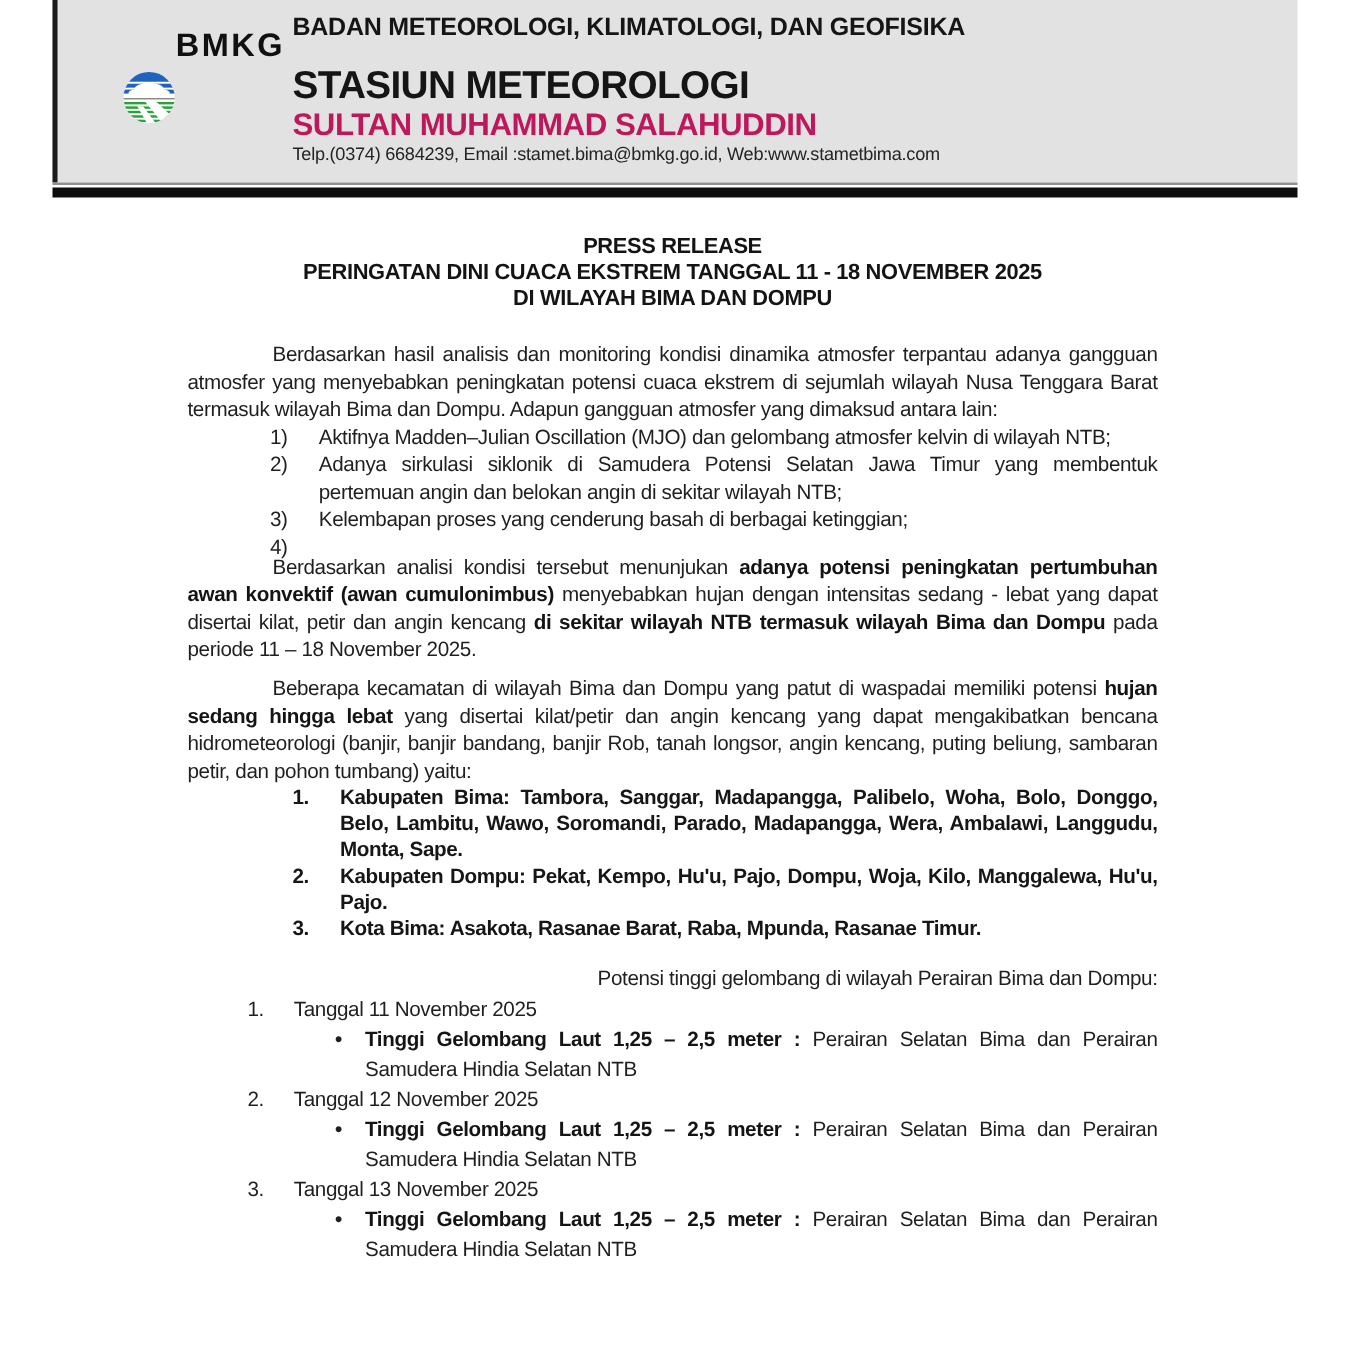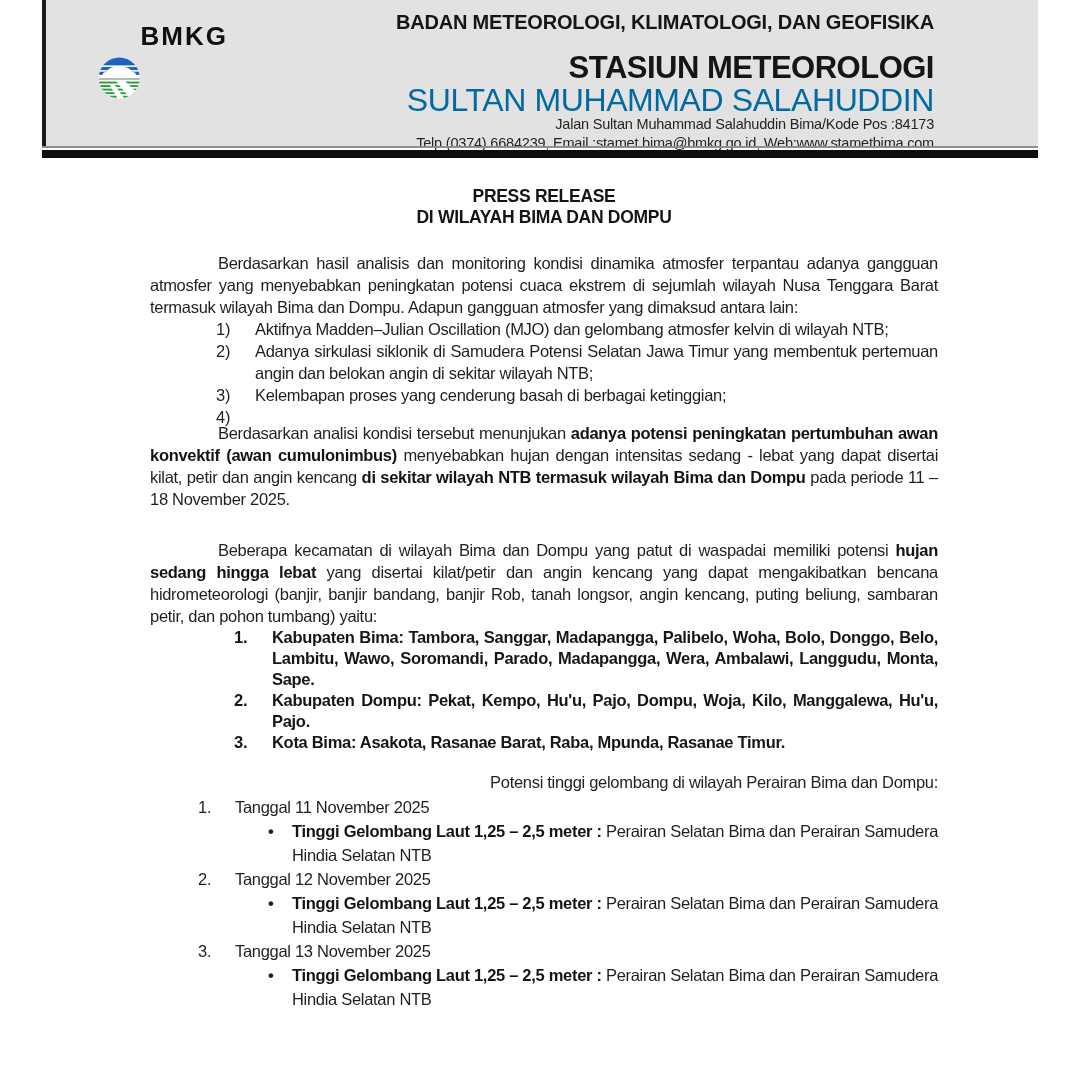--- a/index.html
+++ b/index.html
@@ -14,39 +14,39 @@
     display:flex;box-sizing:border-box;
   }
   .logo-wrap{
     margin-left:52px;width:130px;display:flex;
     align-items:flex-start;padding-top:25px;flex:0 0 auto;
   }
   .logo-text{
     font-weight:bold;font-size:26px;letter-spacing:2px;color:#101010;
     line-height:26px;margin-top:-2px;
   }
-  .head-text{flex:1;text-align:right;padding:10px 104px 0 6px;}
+  .head-text{flex:1;text-align:left;padding:10px 104px 0 6px;}
   .h1{font-weight:bold;font-size:20px;letter-spacing:-0.2px;color:#151515;line-height:24px;}
   .h2{font-weight:bold;font-size:31px;letter-spacing:-0.5px;color:#151515;line-height:33px;margin-top:17px;}
-  .h3{font-weight:normal;font-size:32px;letter-spacing:-0.4px;color:#0369a1;line-height:28px;margin-top:2px;}
+  .h3{font-weight:bold;font-size:25px;letter-spacing:-0.4px;color:#be185d;line-height:28px;margin-top:2px;}
   .addr{font-size:14.5px;color:#242424;line-height:17px;margin-top:2px;letter-spacing:-0.2px;}
   
   .rule{position:absolute;top:146px;left:42px;width:996px;}
   .rule .thin{height:2px;background:#8f8f8f;}
   .rule .thick{height:8px;background:#0e0e0e;margin-top:2px;}
   
   .content{
-    position:absolute;top:158px;left:0;right:0;
+    position:absolute;top:158px;left:0;right:12px;
     padding:28px 142px 0 150px;box-sizing:border-box;
     font-size:16.5px;letter-spacing:-0.3px;color:#1f1f1f;
   }
   .title{font-weight:bold;font-size:17.5px;line-height:21px;text-align:center;margin:0 0 24px 0;color:#141414;}
   .para{margin:0;text-indent:68px;text-align:justify;line-height:22px;}
   .sp1{margin-top:16px;}
-  .sp2{margin-top:29px;}
+  .sp2{margin-top:9px;}
   ol.list{list-style:none;margin:0;padding:0;}
   .atm{margin-top:2px;}
   .atm li{position:relative;padding-left:105px;text-align:justify;line-height:22px;}
   .atm li .mk{position:absolute;left:66px;}
   .region{margin-top:10px;}
   .region li{position:relative;padding-left:122px;text-align:justify;line-height:21px;font-weight:bold;color:#161616;}
   .region li .mk{position:absolute;left:84px;}
   .wave-intro{margin:18px 0 0 0;line-height:22px;text-align:right;}
   .days{margin-top:2px;}
   .day-head{position:relative;padding-left:85px;line-height:24px;}
@@ -85,34 +85,34 @@
           <polygon points="44,60 66,60 108,100 108,112 86,112" fill="#ffffff"></polygon>
           <polygon points="30,72 42,72 70,110 52,110" fill="#ffffff"></polygon>
         </g>
       </svg>
       <div class="logo-text">BMKG</div>
     </div>
     <div class="head-text">
       <div class="h1">BADAN METEOROLOGI, KLIMATOLOGI, DAN GEOFISIKA</div>
       <div class="h2">STASIUN METEOROLOGI</div>
       <div class="h3">SULTAN MUHAMMAD SALAHUDDIN</div>
-      <div class="addr">Jalan Sultan Muhammad Salahuddin Bima/Kode Pos :84173</div>
       <div class="addr">Telp.(0374) 6684239, Email :stamet.bima@bmkg.go.id, Web:www.stametbima.com</div>
     </div>
   </header>
 
   <div class="rule">
     <div class="thin"></div>
     <div class="thick"></div>
   </div>
 
   <main class="content">
 
     <div class="title">
       <div>PRESS RELEASE</div>
+      <div>PERINGATAN DINI CUACA EKSTREM TANGGAL 11 - 18 NOVEMBER 2025</div>
       <div>DI WILAYAH BIMA DAN DOMPU</div>
     </div>
 
     <p class="para"><span>Berdasarkan hasil analisis dan monitoring kondisi dinamika atmosfer terpantau adanya gangguan atmosfer yang menyebabkan peningkatan potensi cuaca ekstrem di sejumlah wilayah Nusa Tenggara Barat termasuk wilayah Bima dan Dompu. Adapun gangguan atmosfer yang dimaksud antara lain:</span></p>
 
     <ol class="list atm">
       <li><span class="mk">1)</span><span>Aktifnya Madden–Julian Oscillation (MJO) dan gelombang atmosfer kelvin di wilayah NTB;</span></li>
       <li><span class="mk">2)</span><span>Adanya sirkulasi siklonik di Samudera Potensi Selatan Jawa Timur yang membentuk pertemuan angin dan belokan angin di sekitar wilayah NTB;</span></li>
       <li><span class="mk">3)</span><span>Kelembapan proses yang cenderung basah di berbagai ketinggian;</span></li>
       <li><span class="mk">4)</span></li>

